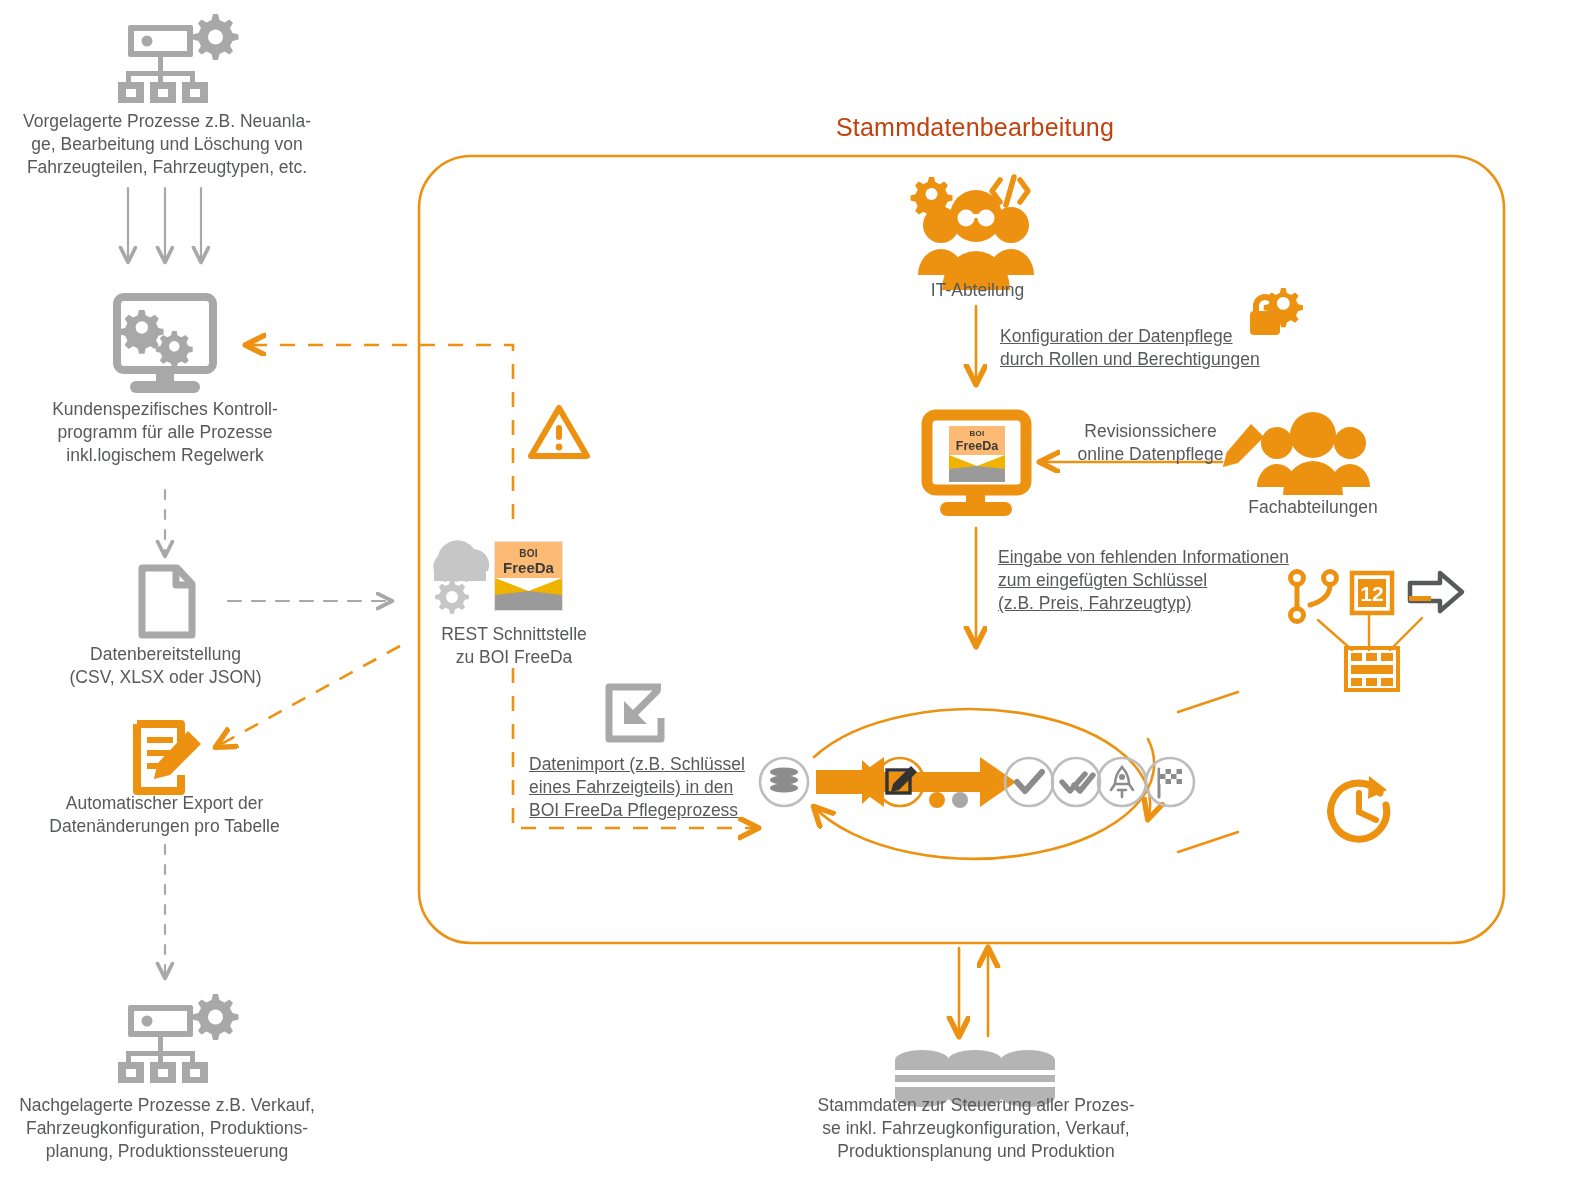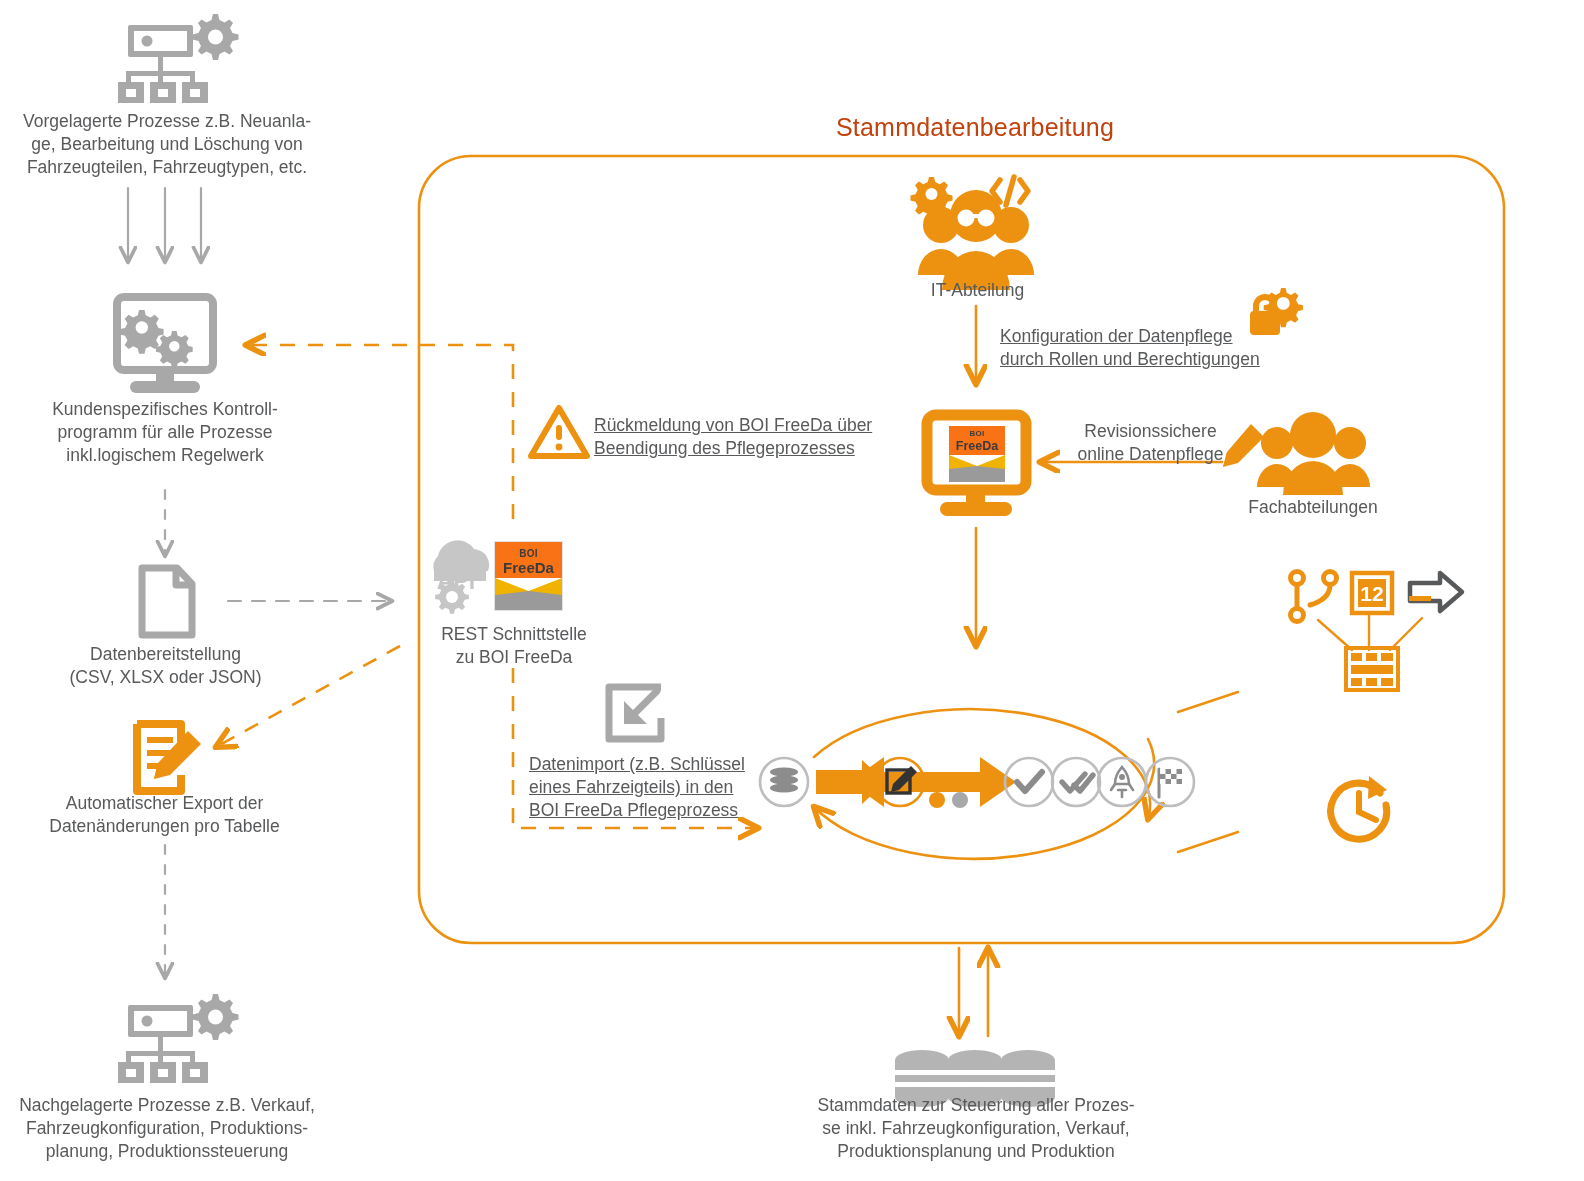--- a/index.html
+++ b/index.html
@@ -4,21 +4,21 @@
 <style>
   html,body{margin:0;padding:0;background:#ffffff;}
   body{width:1584px;height:1181px;overflow:hidden;
        font-family:"Liberation Sans","DejaVu Sans",sans-serif;}
   #stage{position:relative;width:1584px;height:1181px;}
   svg.layer{position:absolute;left:0;top:0;width:1584px;height:1181px;overflow:visible;}
   .cap{position:absolute;color:#58595b;font-size:17.5px;line-height:1.32;
        text-align:center;white-space:pre-line;}
   .cap.l{text-align:left;text-decoration:underline;}
   .title{position:absolute;color:#c2410c;font-size:25px;letter-spacing:.2px;}
-  .logo{position:absolute;background:#f97316;overflow:hidden;}
+  .logo{position:absolute;background:#fdba74;overflow:hidden;}
   .logo .lt{position:absolute;left:0;right:0;text-align:center;color:#3b3b3b;
             font-weight:bold;line-height:1;}
 </style>
 </head>
 <body>
 
 <div id="stage">
 
   <svg class="layer" viewBox="0 0 1584 1181">
     <defs>
@@ -331,50 +331,51 @@
     <div class="lt" style="top:4px;font-size:8px;letter-spacing:.3px;">BOI</div>
     <div class="lt" style="top:14px;font-size:12.5px;">FreeDa</div>
     <svg style="position:absolute;left:0;top:29px;width:56px;height:27px;" viewBox="0 0 56 27">
       <rect x="0" y="0" width="56" height="27" fill="#F0B400"></rect>
       <path d="M0,0 L28,11 L56,0 Z" fill="#ffffff"></path>
       <path d="M0,27 L0,14 L28,11 L56,14 L56,27 Z" fill="#9A9A9A"></path>
     </svg>
   </div>
 
   <div style="position:absolute;left:429px;top:568px;width:54px;text-align:center;
-              color:#C6C6C6;font-size:23px;font-weight:bold;">API</div>
+              color:#C6C6C6;font-size:15px;font-weight:bold;">API</div>
 
   <div class="title" style="left:836px;top:113px;">Stammdatenbearbeitung</div>
 
   <div class="cap" style="left:10px;top:398px;width:310px;">Kundenspezifisches Kontroll-
 programm für alle Prozesse
 inkl.logischem Regelwerk</div>
   <div class="cap" style="left:2px;top:110px;width:330px;">Vorgelagerte Prozesse z.B. Neuanla-
 ge, Bearbeitung und Löschung von
 Fahrzeugteilen, Fahrzeugtypen, etc.</div>
   <div class="cap" style="left:18px;top:643px;width:295px;">Datenbereitstellung
 (CSV, XLSX oder JSON)</div>
   <div class="cap" style="left:2px;top:1094px;width:330px;">Nachgelagerte Prozesse z.B. Verkauf,
 Fahrzeugkonfiguration, Produktions-
 planung, Produktionssteuerung</div>
   <div class="cap" style="left:12px;top:792px;width:305px;">Automatischer Export der
 Datenänderungen pro Tabelle</div>
 
-  <div class="cap l" style="left:594px;top:414px;width:320px;">Rückmeldung von BOI FreeDa über
-Beendigung des Pflegeprozesses</div>
   <div class="cap" style="left:424px;top:623px;width:180px;">REST Schnittstelle
 zu BOI FreeDa</div>
   <div class="cap l" style="left:529px;top:753px;width:245px;">Datenimport (z.B. Schlüssel
 eines Fahrzeigteils) in den
 BOI FreeDa Pflegeprozess</div>
 
   <div class="cap" style="left:890px;top:279px;width:175px;">IT-Abteilung</div>
   <div class="cap l" style="left:1000px;top:325px;width:290px;">Konfiguration der Datenpflege
 durch Rollen und Berechtigungen</div>
   <div class="cap" style="left:1058px;top:420px;width:185px;">Revisionssichere
 online Datenpflege</div>
   <div class="cap" style="left:1237px;top:496px;width:152px;">Fachabteilungen</div>
+  <div class="cap l" style="left:998px;top:546px;width:305px;">Eingabe von fehlenden Informationen
+zum eingefügten Schlüssel
+(z.B. Preis, Fahrzeugtyp)</div>
 
   <div class="cap" style="left:801px;top:1094px;width:350px;">Stammdaten zur Steuerung aller Prozes-
 se inkl. Fahrzeugkonfiguration, Verkauf,
 Produktionsplanung und Produktion</div>
 
 </div>
 
 </body></html>

